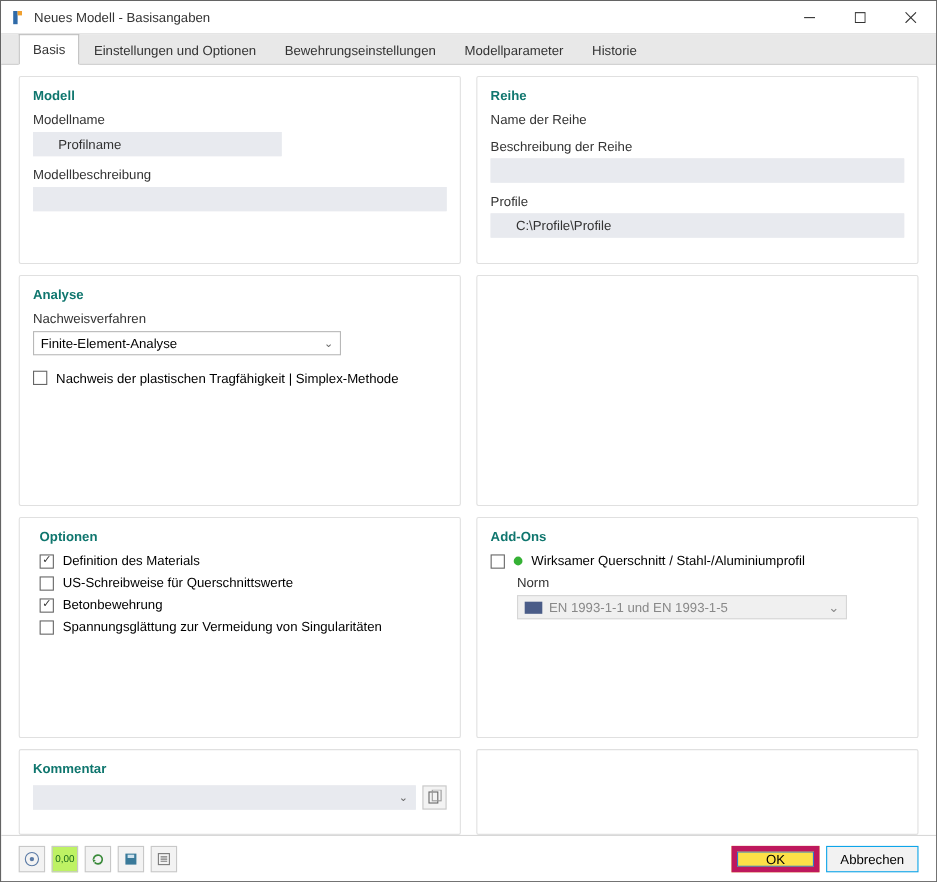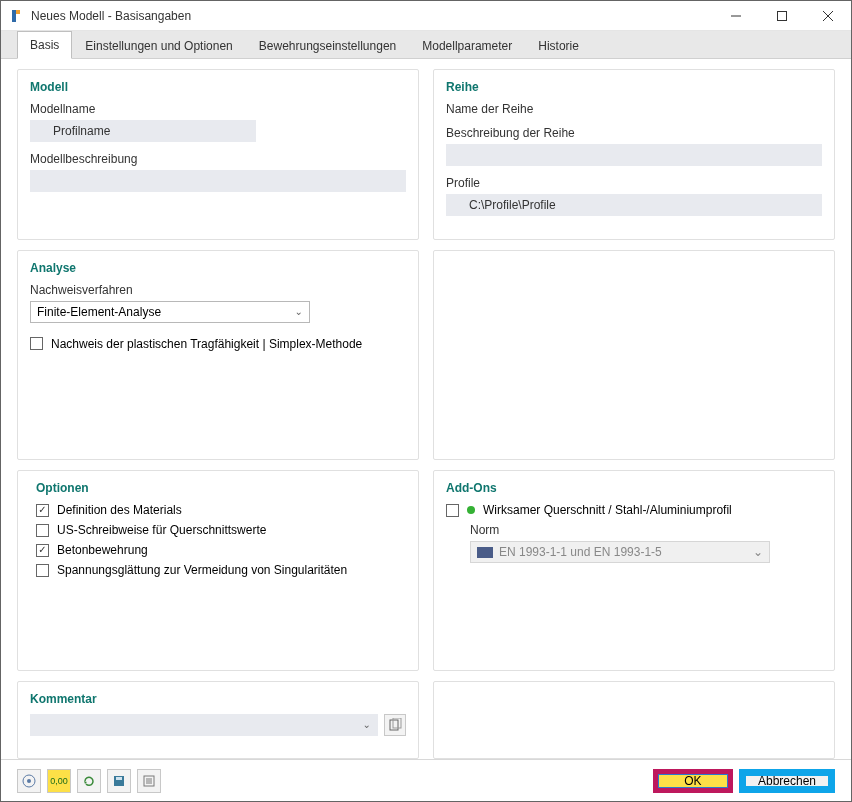--- a/index.html
+++ b/index.html
@@ -53,21 +53,21 @@
     .row4L { grid-column:1; grid-row:4;padding-left:12px; }
     .row4R { grid-column:2; grid-row:4; }
 
     .row2L, .row2R { min-height: 200px; }
     .row3L, .row3R { min-height: 190px; }
     .row4L, .row4R { min-height: 58px; }
 
     
     .footer { height:42px; display:flex; align-items:center; padding:0 16px; border-top:1px solid #d8d8d8; gap:6px; }
     .footer .spacer { flex:1; }
-    .btn { min-width:80px; height:24px; border:7px solid #0ea5e9; background:#f2f2f2; display:inline-flex; align-items:center; justify-content:center; padding:0 12px; }
+    .btn { min-width:80px; height:24px; border:1px solid #0ea5e9; background:#f2f2f2; display:inline-flex; align-items:center; justify-content:center; padding:0 12px; }
     .btn.primary { background:#fde047; border:5px solid #be185d; box-shadow: inset 0 0 0 1px #2a7ad0; }
     .tool-btn { width:24px; height:24px; border:1px solid #c8c8c8; background:#f3f3f3; display:inline-flex; align-items:center; justify-content:center; }
     .green-dot { width:8px; height:8px; background:#35b135; border-radius:50%; display:inline-block; }
     .comment-row { display:flex; gap:6px; align-items:center; margin-top:6px;}
     .comment-select { flex:1; height:22px; background:#e8eaef; border:1px solid #e8eaef; display:flex; align-items:center; justify-content:flex-end; padding:0 6px;}
     .comment-select .chev { color:#666; font-size:10px; }
     .norm-indent { margin-left:24px; margin-top:6px; }
   </style>
 </head>
 <body>
@@ -197,21 +197,21 @@
   <div class="panel empty-fill row4R"></div>
 </div>
 
 <div class="footer">
   <div class="tool-btn">
       <svg width="14" height="14">
         <circle cx="7" cy="7" r="6" fill="none" stroke="#5a7aa5"></circle>
         <circle cx="7" cy="7" r="2" fill="#5a7aa5"></circle>
       </svg>
     </div>
-  <div class="tool-btn" style="background:#fde047">
+  <div class="tool-btn" style="background:#bef264">
       <span style="font-size:9px;color:#1b6b1b">0,00</span>
     </div>
   <div class="tool-btn">
       <svg width="14" height="14">
         <path d="M3 7a4 4 0 1 1 1 3" fill="none" stroke="#3a8a3a" stroke-width="1.5"></path>
         <path d="M3 10l-1-3 3 1z" fill="#3a8a3a"></path>
       </svg>
     </div>
   <div class="tool-btn">
       <svg width="14" height="14">

